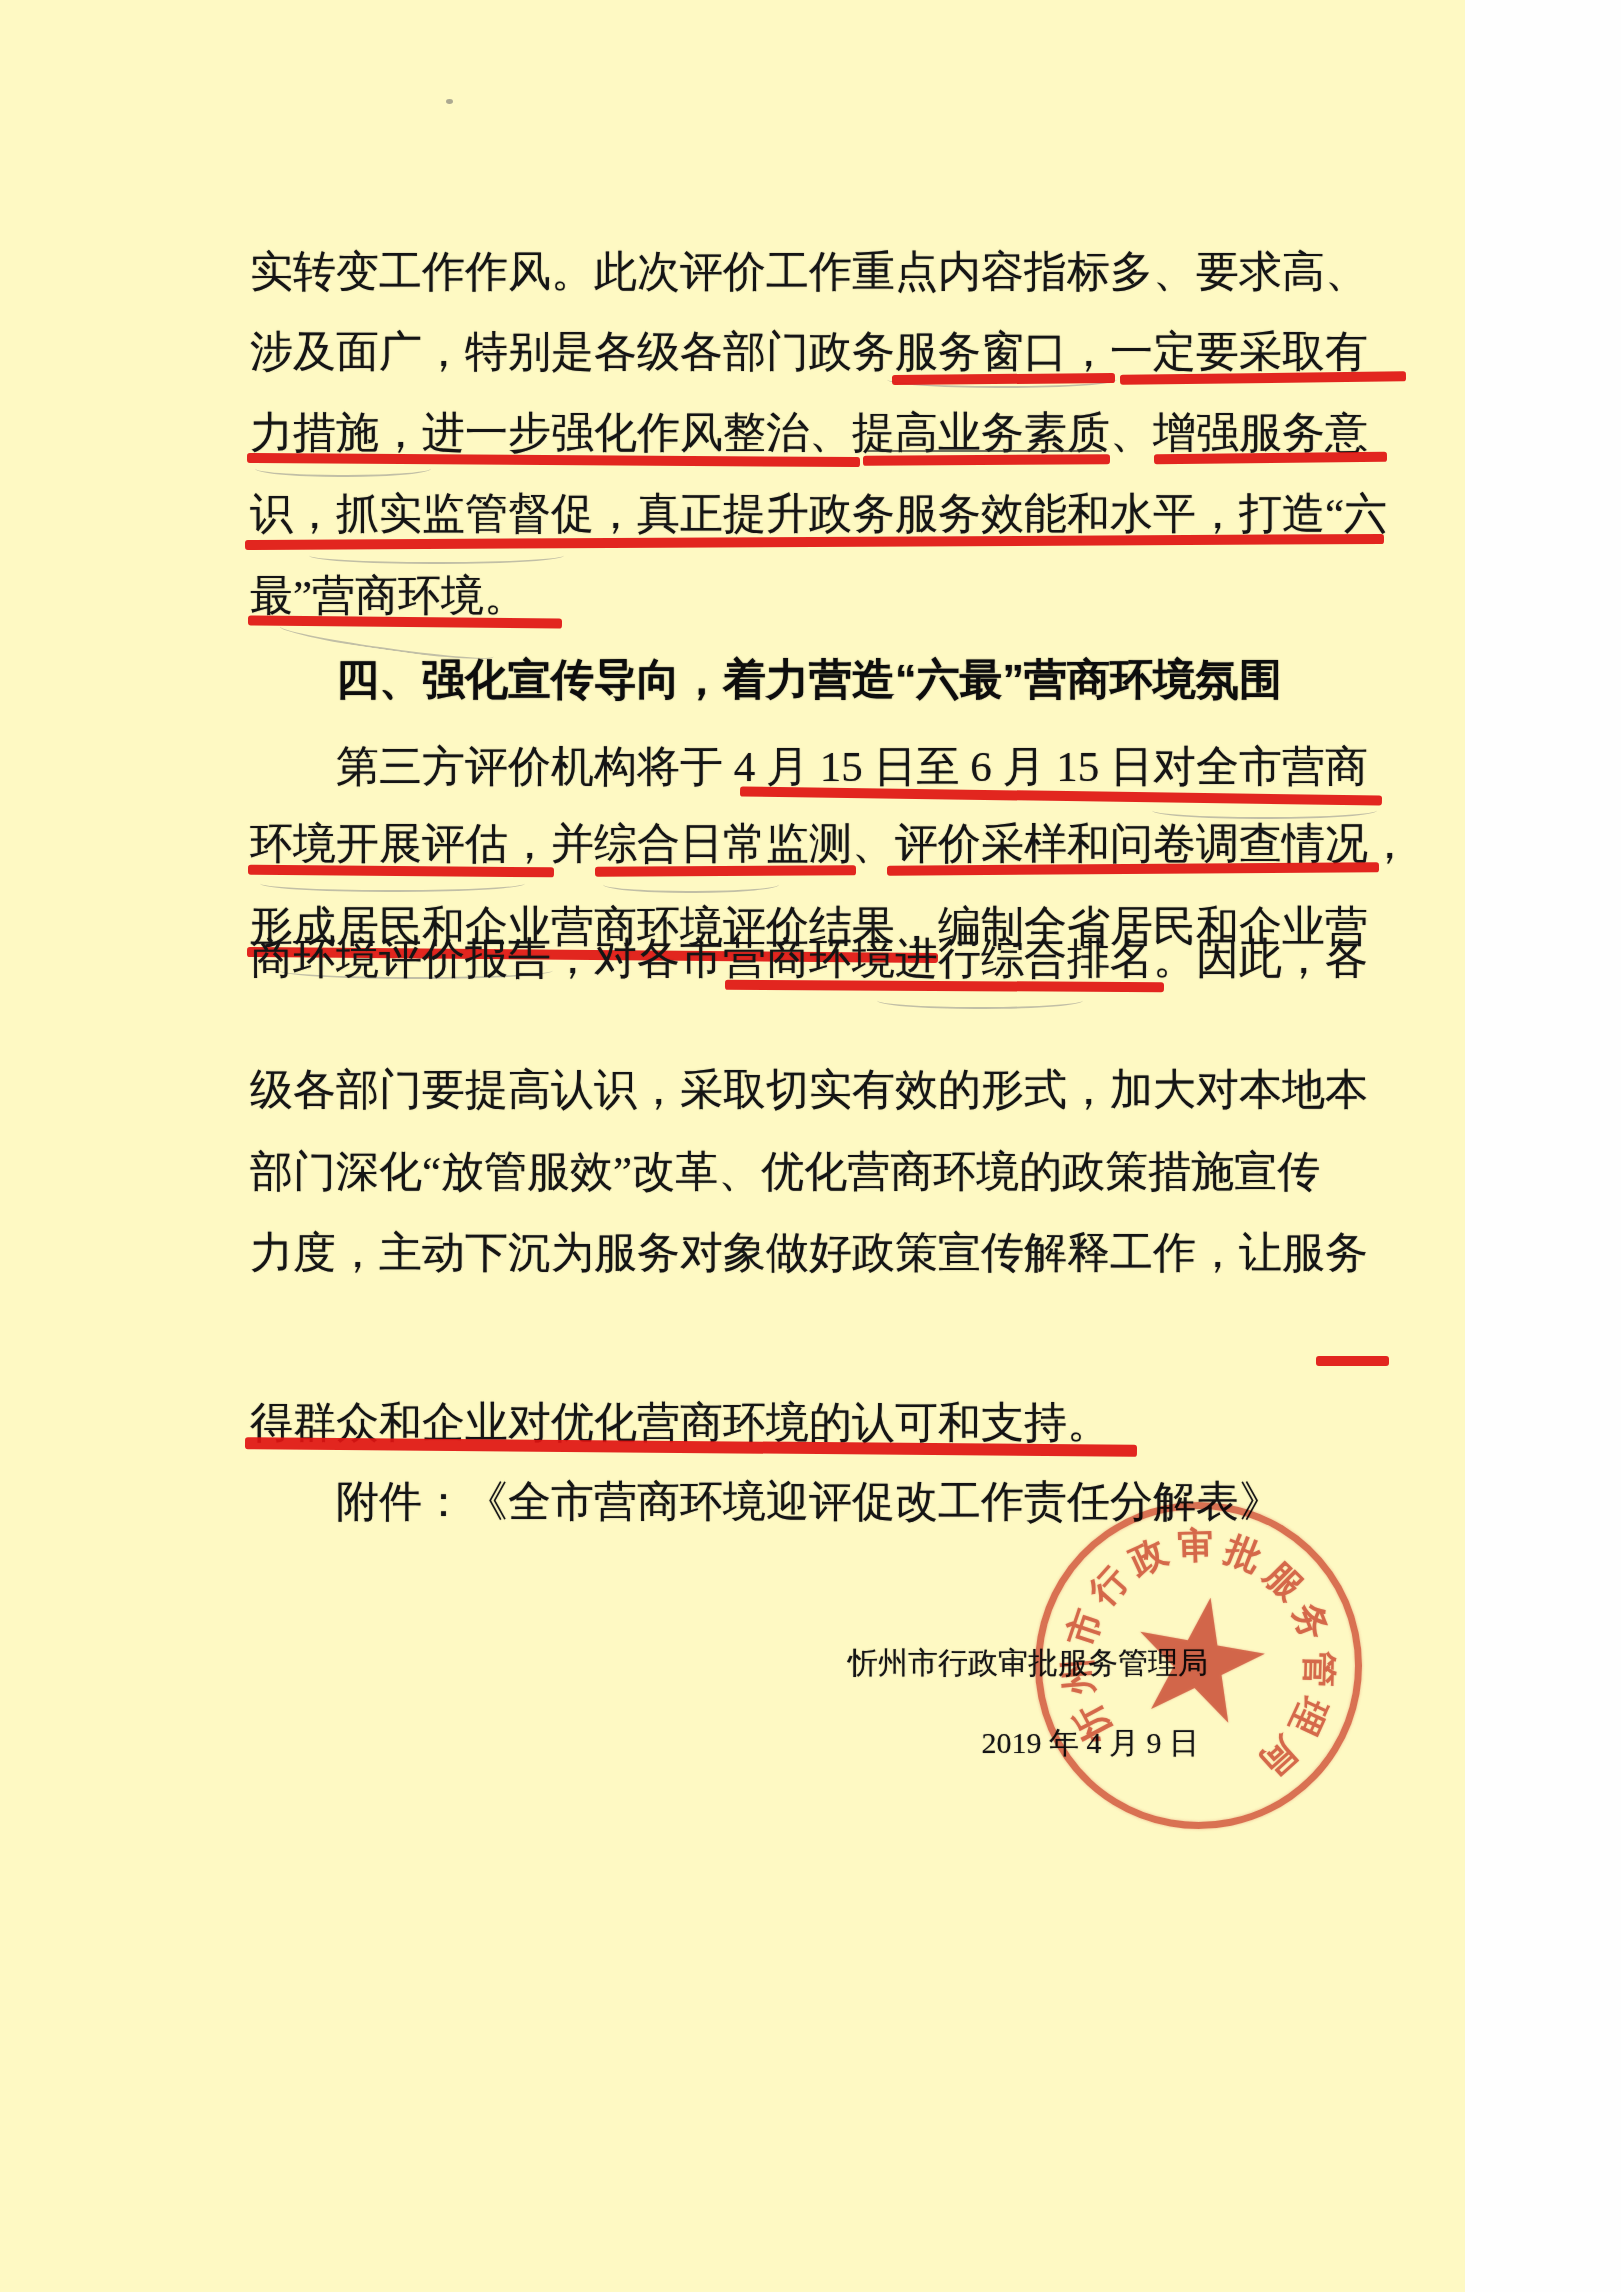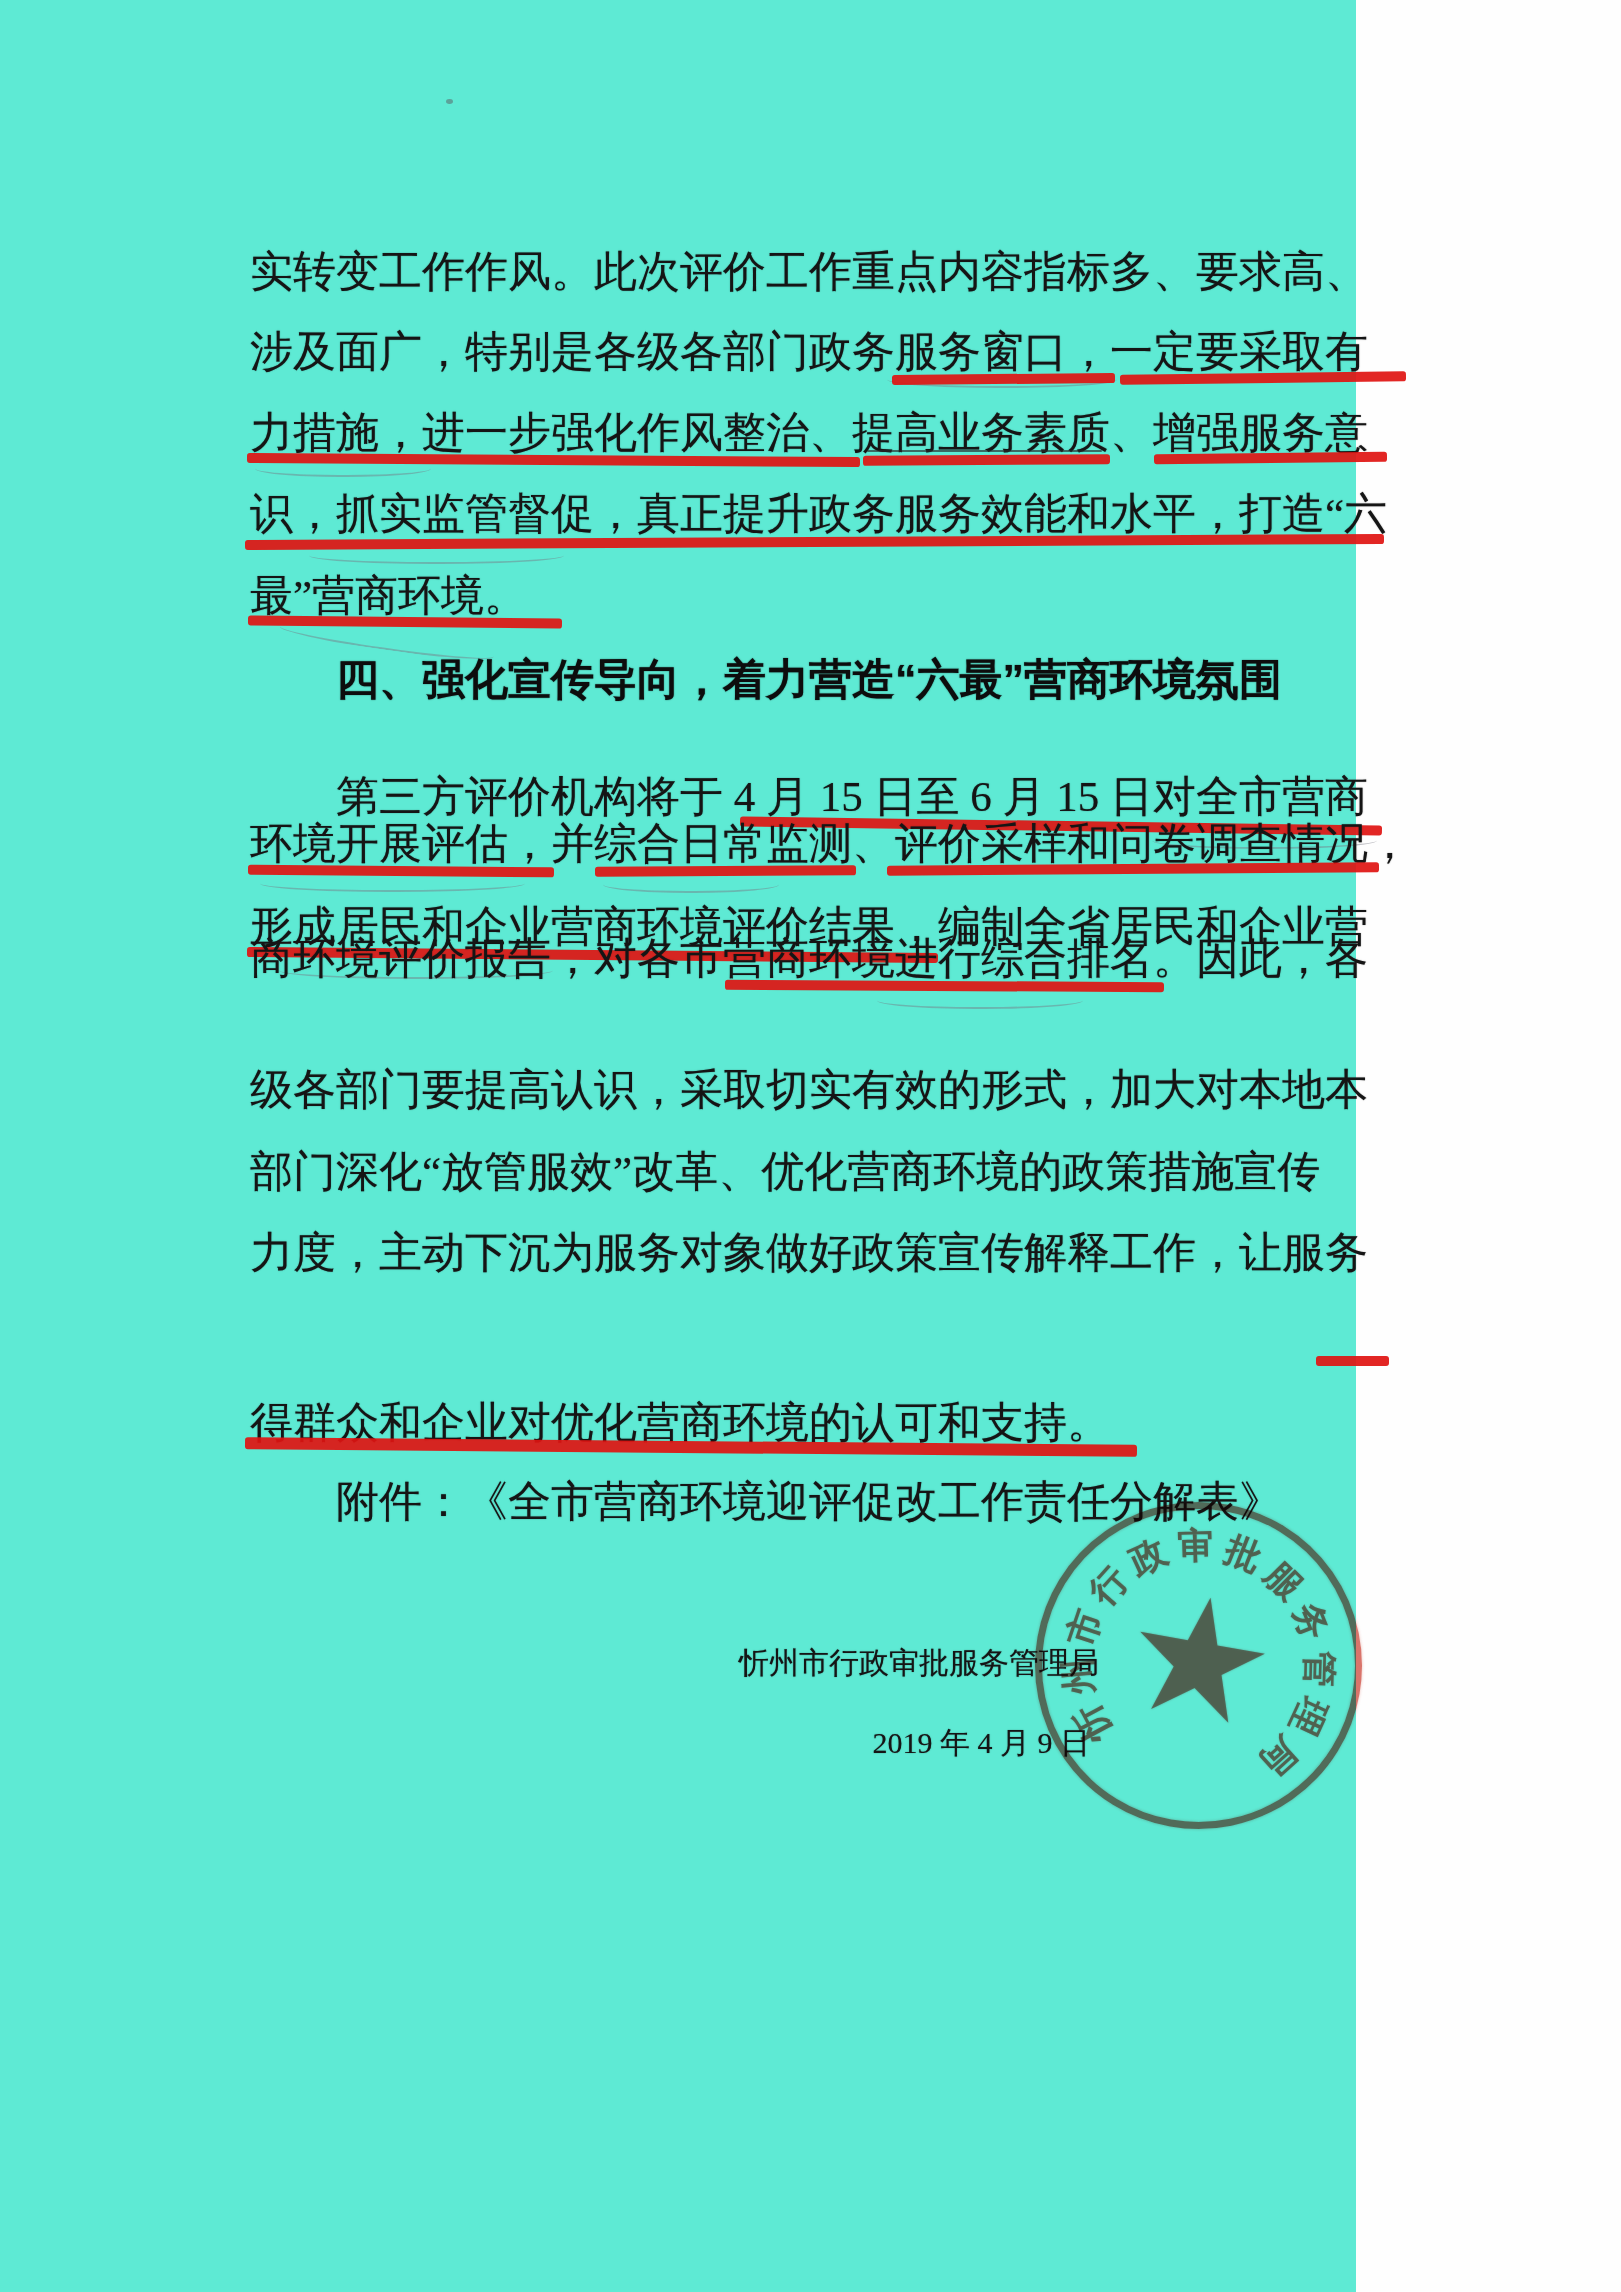--- a/index.html
+++ b/index.html
@@ -2,21 +2,21 @@
 <html><head>
 <meta charset="utf-8">
 <style>
   html,body{margin:0;padding:0;}
   body{
     width:1621px;height:2293px;
     background:#fefefe;
     font-family:"Liberation Serif","DejaVu Serif",serif;
     overflow:hidden;
   }
-  .page{position:relative;width:1356px;height:2293px;background:#5eead4;}
+  .page{position:relative;width:1465px;height:2293px;background:#fef9c3;}
 
   .line{
     position:absolute;left:250px;width:1127px;height:55px;
     font-size:43px;line-height:49px;color:#151515;
     letter-spacing:0px;white-space:nowrap;
     text-shadow:0 0 1.2px rgba(20,20,20,.55);
   }
   .indent{padding-left:86px;}
   .heading{
     font-family:Liberation Sans, sans-serif;
@@ -108,21 +108,21 @@
   <div class="line" style="top:571px;">
     <span>最”营商环境。</span>
     <div class="redline" style="left:-2px;top:46px;width:314px;transform:rotate(0.6deg);"></div>
     <div class="squiggle" style="left:29px;top:61px;width:216px;transform:rotate(8deg);"></div>
   </div>
 
   <div class="line heading indent" style="top:655px;">
     <span>四、强化宣传导向，着力营造“六最”营商环境氛围</span>
   </div>
 
-  <div class="line indent" style="top:772px;">
+  <div class="line indent" style="top:742px;">
     <span>第三方评价机构将于 4 月 15 日至 6 月 15 日对全市营商</span>
     <div class="redline" style="left:490px;top:49px;width:642px;transform:rotate(0.8deg);"></div>
     <div class="squiggle" style="left:902px;top:59px;width:225px;"></div>
   </div>
 
   <div class="line" style="top:819px;">
     <span>环境开展评估，并综合日常监测、评价采样和问卷调查情况，</span>
     <div class="redline" style="left:-2px;top:47px;width:306px;transform:rotate(0.5deg);"></div>
     <div class="squiggle" style="left:9.8px;top:55px;width:265px;"></div>
     <div class="redline" style="left:345px;top:47px;width:261px;transform:rotate(-0.3deg);"></div>

